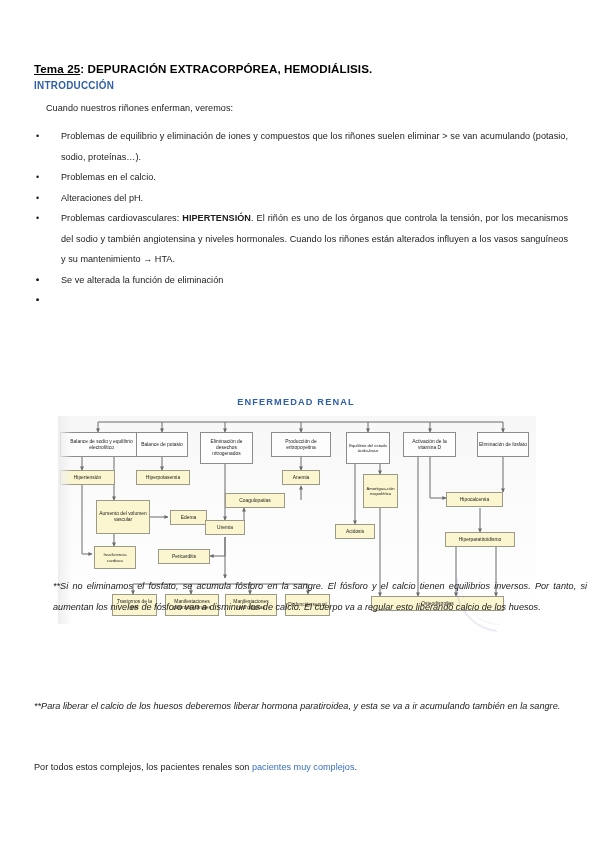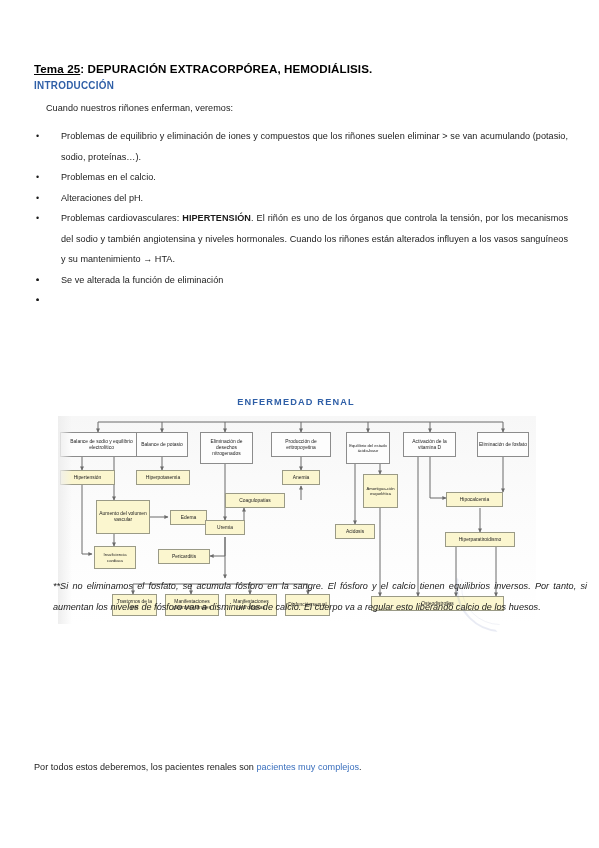--- a/index.html
+++ b/index.html
@@ -264,18 +264,19 @@
         </div>
       <div class="nb y" style="left:313px;top:180px;width:133px;height:15px;">
           <span>Osteodistrofias</span>
         </div>
 
       <div class="watermark"></div>
     </div>
   </div>
 
   <div class="note" style="top:576px;margin-left:19px;">**Si no eliminamos el fosfato, se acumula fósforo en la sangre. El fósforo y el calcio tienen equilibrios inversos. Por tanto, si aumentan los niveles de fósforo van a disminuir los de calcio. El cuerpo va a regular esto liberando calcio de los huesos.</div>
+  <div class="note" style="top:696px;">**Para liberar el calcio de los huesos deberemos liberar hormona paratiroidea, y esta se va a ir acumulando también en la sangre.</div>
 
   <div class="closing" style="top:757px;">
-    <span>Por todos estos deberemos, los pacientes renales son </span><span class="lnk">pacientes muy complejos</span><span>.</span>
+    <span>Por todos estos complejos, los pacientes renales son </span><span class="lnk">pacientes muy complejos</span><span>.</span>
   </div>
 
 </div>
 
 </body></html>

